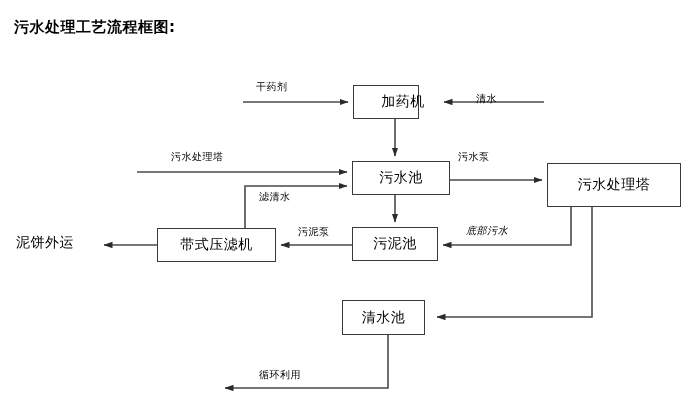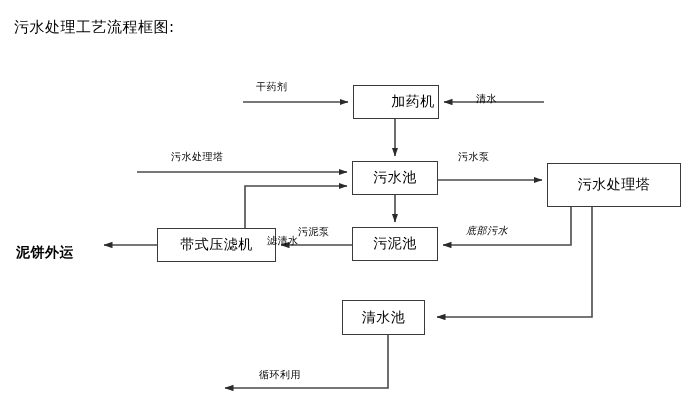--- a/index.html
+++ b/index.html
@@ -13,21 +13,21 @@
     height: 420px;
     background: #ffffff;
     overflow: hidden;
     font-family: "DejaVu Sans", "Liberation Sans", sans-serif;
   }
   #title {
     position: absolute;
     left: 14px;
     top: 18px;
     font-size: 15px;
-    font-weight: normal;
+    font-weight: bold;
     color: #000000;
     letter-spacing: 0.5px;
     white-space: nowrap;
   }
   #diagram {
     position: absolute;
     left: 0;
     top: 0;
     width: 700px;
     height: 420px;
@@ -102,30 +102,30 @@
       <path d="M157,245 L104,245" marker-end="url(#arrowL)"></path>
 
       <path d="M571,197 L571,245 L443,245" marker-end="url(#arrowL)"></path>
 
       <path d="M592,197 L592,317 L437,317" marker-end="url(#arrowL)"></path>
 
       <path d="M388,335 L388,388 L225,388" marker-end="url(#arrowL)"></path>
     </g>
   </svg>
 
-  <div class="node-box" style="left:353px; top:85px; width:86px; height:34px;padding-left:34px;">加药机</div>
-  <div class="node-box" style="left:352px; top:161px; width:86px; height:34px;">污水池</div>
+  <div class="node-box" style="left:353px; top:85px; width:66px; height:34px;padding-left:34px;">加药机</div>
+  <div class="node-box" style="left:352px; top:161px; width:98px; height:34px;">污水池</div>
   <div class="node-box" style="left:547px; top:163px; width:134px; height:44px;">污水处理塔</div>
   <div class="node-box" style="left:157px; top:228px; width:119px; height:34px;">带式压滤机</div>
   <div class="node-box" style="left:352px; top:227px; width:86px; height:34px;">污泥池</div>
   <div class="node-box" style="left:342px; top:300px; width:83px; height:35px;">清水池</div>
 
   <div class="edge-label" style="left:256px; top:80px;">干药剂</div>
   <div class="edge-label" style="left:476px; top:92px;">清水</div>
   <div class="edge-label" style="left:171px; top:150px;">污水处理塔</div>
   <div class="edge-label" style="left:458px; top:150px;">污水泵</div>
-  <div class="edge-label" style="left:267px; top:190px;margin-top:44px;">滤清水</div>
+  <div class="edge-label" style="left:259px; top:190px;">滤清水</div>
   <div class="edge-label" style="left:290px; top:225px;margin-left:8px;">污泥泵</div>
   <div class="edge-label" style="left:466px; top:224px;font-style:italic;">底部污水</div>
-  <div class="term-label" style="left:16px; top:244px;font-weight:bold;">泥饼外运</div>
+  <div class="term-label" style="left:16px; top:234px;">泥饼外运</div>
   <div class="edge-label" style="left:259px; top:368px;">循环利用</div>
 
 </div>
 
 </body></html>

